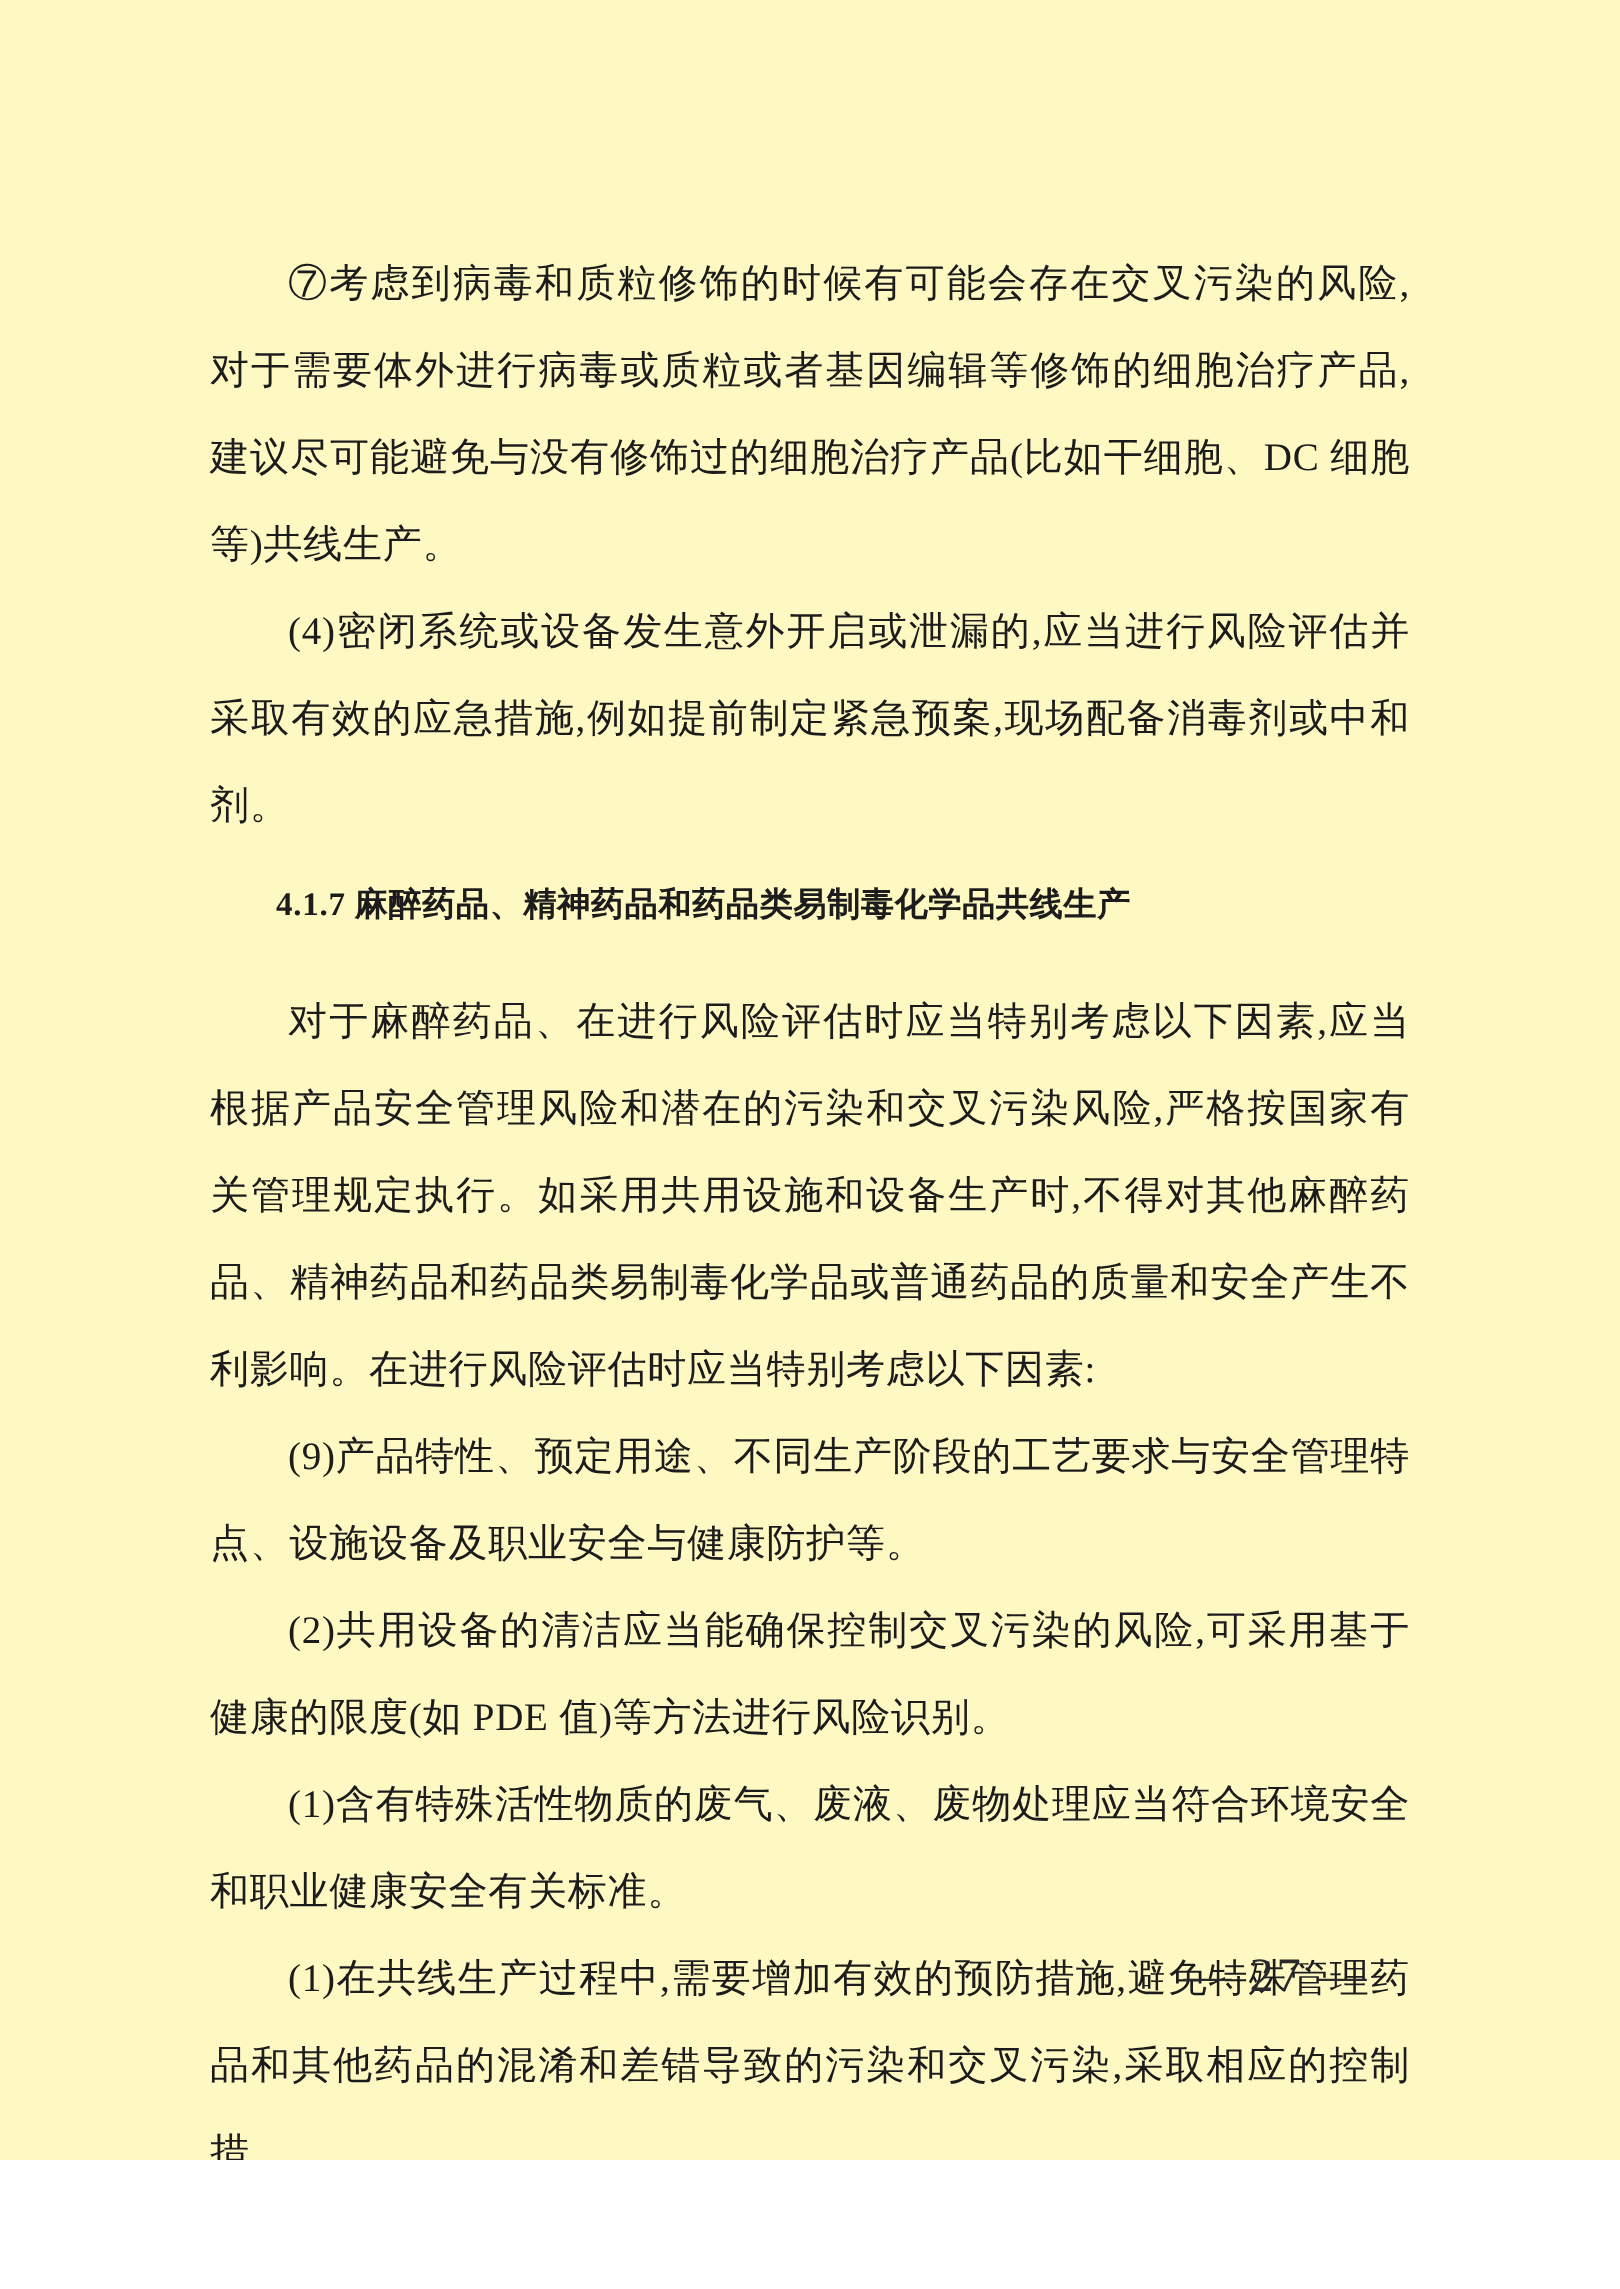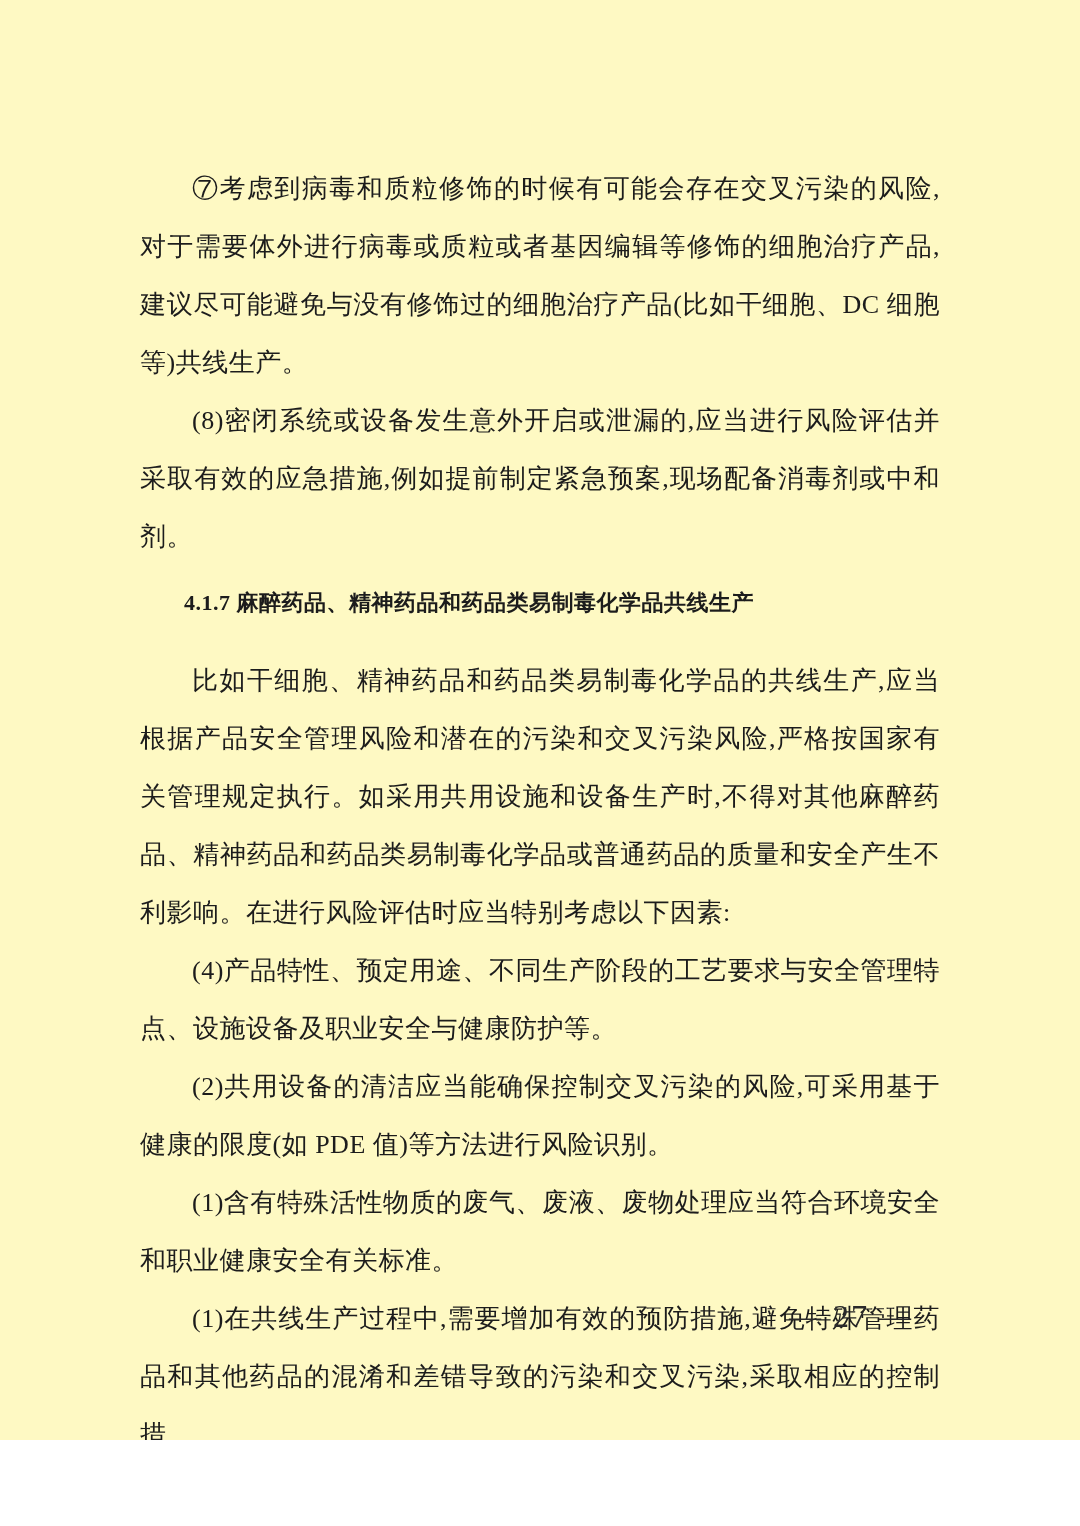--- a/index.html
+++ b/index.html
@@ -51,22 +51,22 @@
     white-space: nowrap;
     margin-left: 28px;
   }
 </style>
 </head>
 <body>
 
 <div class="page">
   <div class="content">
     <p class="para">⑦考虑到病毒和质粒修饰的时候有可能会存在交叉污染的风险,对于需要体外进行病毒或质粒或者基因编辑等修饰的细胞治疗产品,建议尽可能避免与没有修饰过的细胞治疗产品(比如干细胞、DC 细胞等)共线生产。</p>
-    <p class="para">(8)密闭系统或设备发生意外开启或泄漏的,应当进行风险评估并采取有效的应急措施,例如提前制定紧急预案,现场配备消毒剂或中和剂。</p>
+    <p class="para">(4)密闭系统或设备发生意外开启或泄漏的,应当进行风险评估并采取有效的应急措施,例如提前制定紧急预案,现场配备消毒剂或中和剂。</p>
     <h2 class="heading">4.1.7 麻醉药品、精神药品和药品类易制毒化学品共线生产</h2>
-    <p class="para">比如干细胞、精神药品和药品类易制毒化学品的共线生产,应当根据产品安全管理风险和潜在的污染和交叉污染风险,严格按国家有关管理规定执行。如采用共用设施和设备生产时,不得对其他麻醉药品、精神药品和药品类易制毒化学品或普通药品的质量和安全产生不利影响。在进行风险评估时应当特别考虑以下因素:</p>
-    <p class="para">(4)产品特性、预定用途、不同生产阶段的工艺要求与安全管理特点、设施设备及职业安全与健康防护等。</p>
+    <p class="para">对于麻醉药品、在进行风险评估时应当特别考虑以下因素,应当根据产品安全管理风险和潜在的污染和交叉污染风险,严格按国家有关管理规定执行。如采用共用设施和设备生产时,不得对其他麻醉药品、精神药品和药品类易制毒化学品或普通药品的质量和安全产生不利影响。在进行风险评估时应当特别考虑以下因素:</p>
+    <p class="para">(9)产品特性、预定用途、不同生产阶段的工艺要求与安全管理特点、设施设备及职业安全与健康防护等。</p>
     <p class="para">(2)共用设备的清洁应当能确保控制交叉污染的风险,可采用基于健康的限度(如 PDE 值)等方法进行风险识别。</p>
     <p class="para">(1)含有特殊活性物质的废气、废液、废物处理应当符合环境安全和职业健康安全有关标准。</p>
     <p class="para">(1)在共线生产过程中,需要增加有效的预防措施,避免特殊管理药品和其他药品的混淆和差错导致的污染和交叉污染,采取相应的控制措</p>
   </div>
   <div class="footer">— 27 —</div>
 </div>
 
 </body></html>

